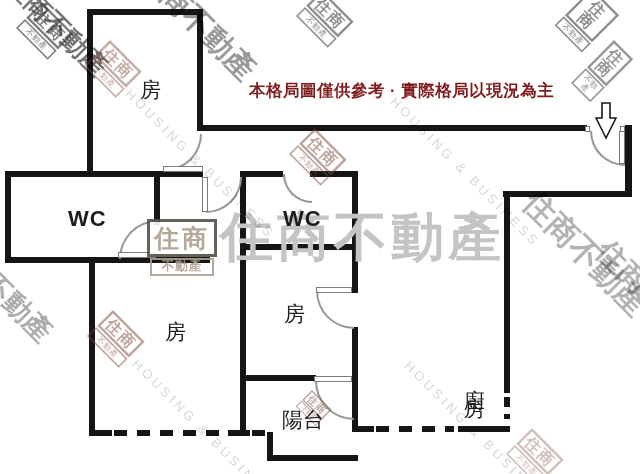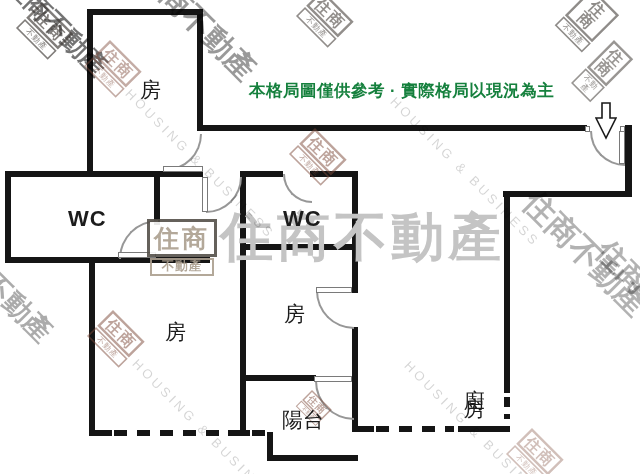--- a/index.html
+++ b/index.html
@@ -18,21 +18,21 @@
   .arc-sw{border-left-width:2px;border-bottom-width:2px;border-bottom-left-radius:100%;}
   .arc-nw{border-left-width:2px;border-top-width:2px;border-top-left-radius:100%;}
   .leaf{position:absolute;background:#fff;border:1.5px solid #7a7a7a;box-sizing:border-box;}
   .notch{position:absolute;background:#fff;border:1px solid #7a7a7a;box-sizing:border-box;}
   
   .lbl{position:absolute;color:#1c1c1c;z-index:4;white-space:nowrap;}
   .lbl-room{font-size:21px;}
   .lbl-wc{font-size:22px;font-weight:bold;letter-spacing:1px;text-align:right;}
   .lbl-kitchen{font-size:21px;writing-mode:vertical-rl;line-height:1.2;letter-spacing:8px;}
   .lbl-balcony{font-size:21px;}
-  .disclaimer{position:absolute;left:249px;top:80px;font-size:16.5px;font-weight:bold;color:#15803d;z-index:4;letter-spacing:.5px;white-space:nowrap;}
+  .disclaimer{position:absolute;left:249px;top:80px;font-size:16.5px;font-weight:bold;color:#7f1d1d;z-index:4;letter-spacing:.5px;white-space:nowrap;}
   
   .wm{position:absolute;z-index:1;}
   .wm-big{left:220px;top:210px;font-size:53px;font-weight:bold;letter-spacing:4px;color:var(--wm-gray);white-space:nowrap;line-height:1;}
   .enchain{position:absolute;transform:rotate(45deg);transform-origin:0 0;font-size:13px;letter-spacing:3.5px;color:rgba(0,0,0,.17);white-space:nowrap;z-index:1;}
   .kchain{position:absolute;transform:rotate(45deg);transform-origin:0 0;font-weight:bold;white-space:nowrap;z-index:1;line-height:1;}
   .stamp{position:absolute;transform:rotate(45deg) scale(var(--s,.8));transform-origin:0 0;opacity:var(--o,.5);color:var(--stamp);text-align:center;z-index:1;line-height:1;}
   .st-a{display:block;border:3px solid currentColor;font-size:20px;font-weight:bold;padding:1px 3px;letter-spacing:2px;}
   .st-b{display:block;border:2px solid currentColor;font-size:10px;margin-top:2px;padding:1px 1px;letter-spacing:1px;}
   
   .logo{position:absolute;left:147px;top:219px;z-index:3;opacity:.9;text-align:center;}

